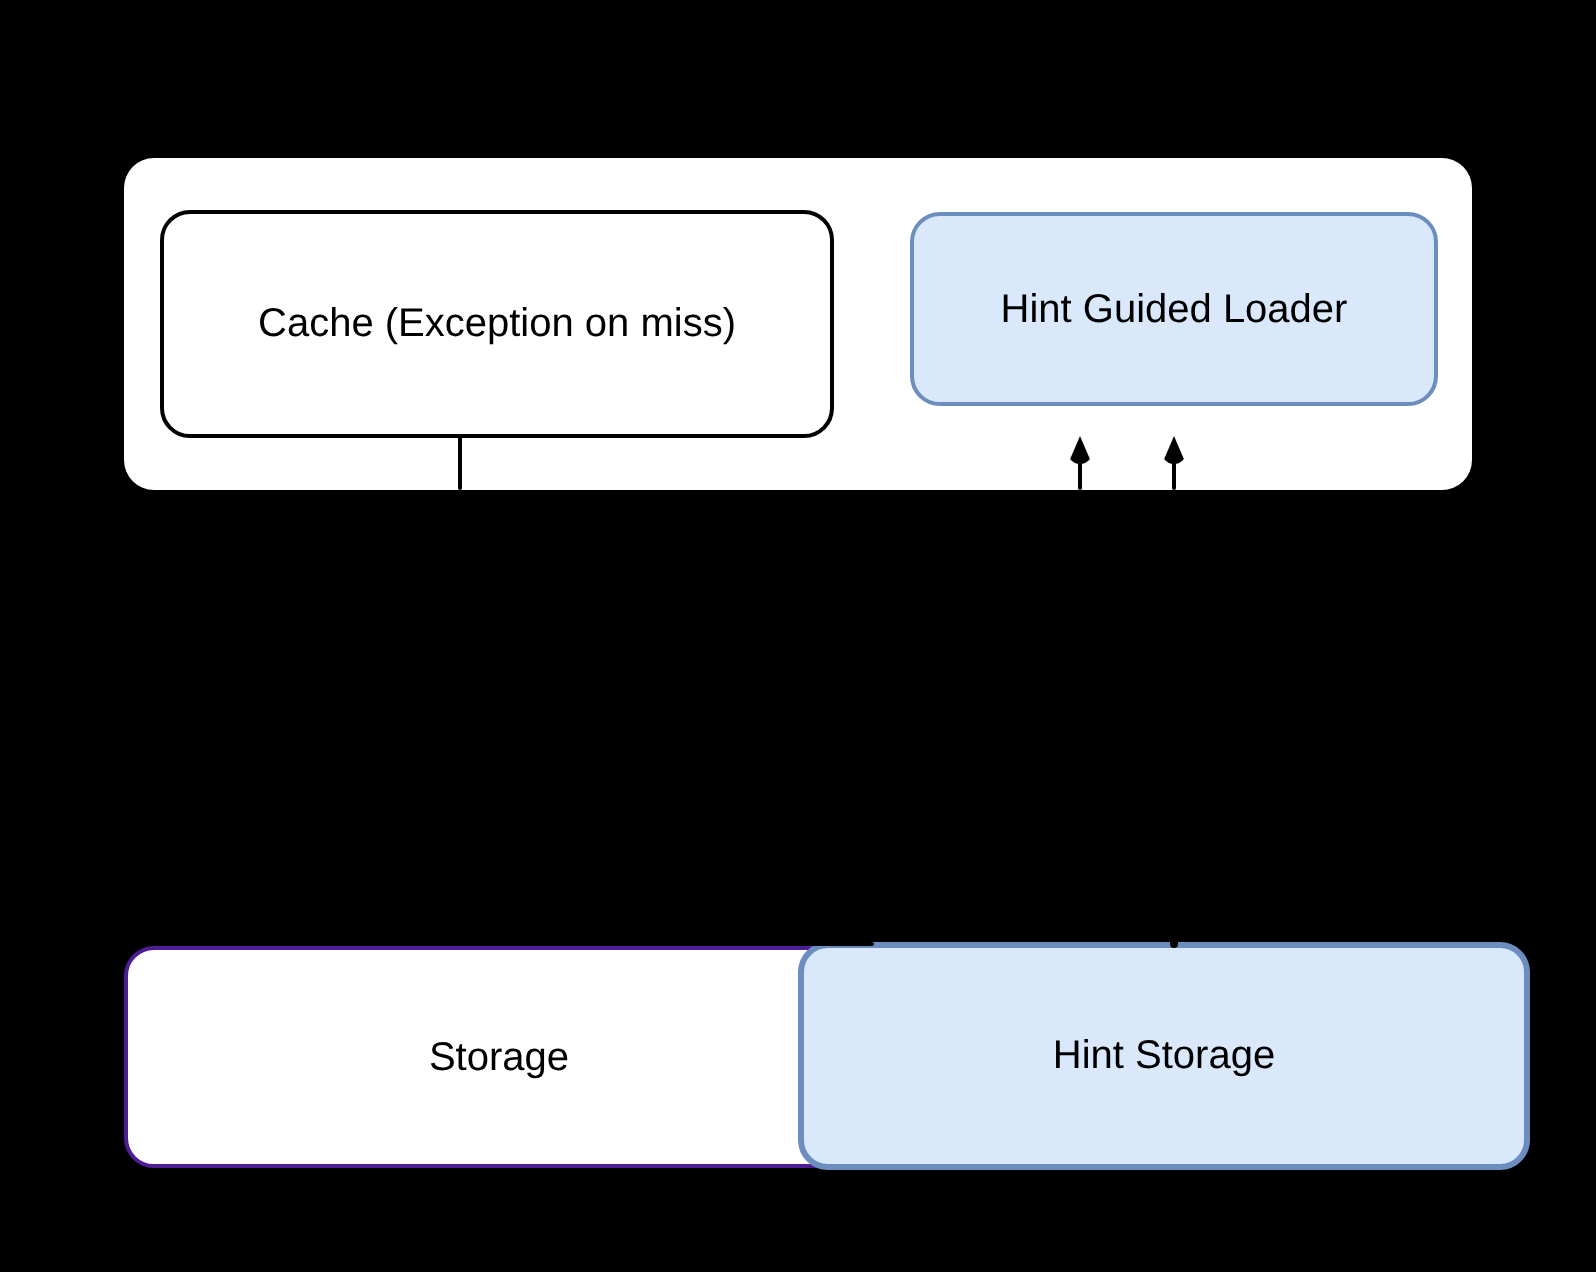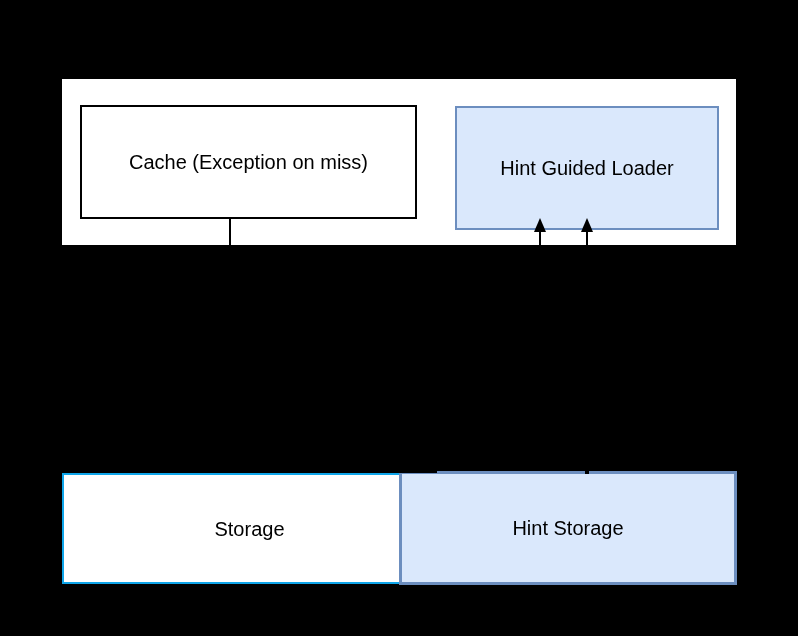--- a/index.html
+++ b/index.html
@@ -8,21 +8,21 @@
     background: #000000;
   }
   #stage {
     position: relative;
     width: 798px;
     height: 636px;
     background: #000000;
     overflow: hidden;
     font-family: "Liberation Sans", sans-serif;
   }
-  .abs { position: absolute; box-sizing: border-box; }
+  .abs { position: absolute; box-sizing: border-box; border-radius: 15px; }
 
   .container-top {
     left: 62px; top: 79px; width: 674px; height: 166px;
     background: #ffffff;
     z-index: 1;
   }
   .node {
     display: flex;
     align-items: center;
     justify-content: center;
@@ -31,39 +31,39 @@
     color: #000000;
     line-height: 1.2;
   }
   .node-cache {
     left: 80px; top: 105px; width: 337px; height: 114px;
     background: #ffffff;
     border: 2px solid #000000;
     z-index: 2;
   }
   .node-hgl {
-    left: 455px; top: 106px; width: 264px; height: 124px;
+    left: 455px; top: 106px; width: 264px; height: 97px;
     background: #dae8fc;
     border: 2px solid #6c8ebf;
     z-index: 2;
   }
   .node-executor {
     left: 62px; top: 284px; width: 337px; height: 111px;
     background: #ffffff;
     border: 2px solid #000000;
     z-index: 1;
   }
   .node-storage {
     left: 62px; top: 473px; width: 375px; height: 111px;
     background: #ffffff;
-    border: 2px solid #0ea5e9;
+    border: 2px solid #4c1d95;
     z-index: 1;
   }
   .node-hint-storage {
-    left: 399px; top: 471px; width: 338px; height: 114px;
+    left: 399px; top: 471px; width: 366px; height: 114px;
     background: #dae8fc;
     border: 3px solid #6c8ebf;
     z-index: 2;
   }
   
   .cache-connector {
     left: 229px; top: 218px; width: 2px; height: 27px;
     background: #000000;
     z-index: 3;
   }

